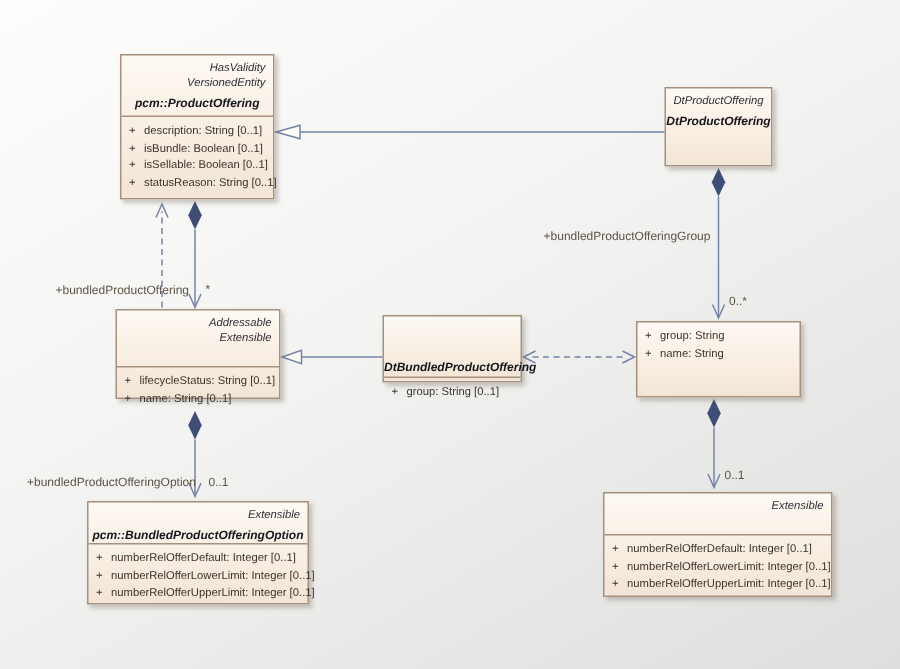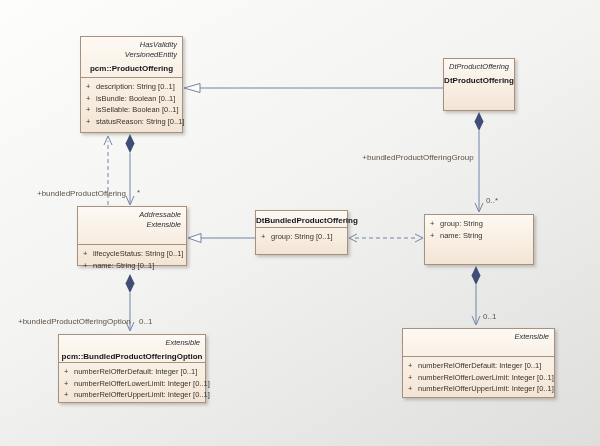--- a/index.html
+++ b/index.html
@@ -12,21 +12,21 @@
   svg.wires{position:absolute;left:0;top:0;z-index:1;}
   .uml-class{
     position:absolute;z-index:2;box-sizing:border-box;
     background:linear-gradient(to bottom,#fdf9f3 0%,#f8eee2 55%,#f3e5d5 100%);
     border:1px solid #a6917f;
     box-shadow:2px 2px 3px rgba(110,100,90,.35);
   }
   .head{box-sizing:border-box;padding-top:3px;}
   .head.divided{border-bottom:1px solid #a6917f;}
   .stereo{font-size:7.5px;font-style:italic;text-align:right;padding-right:5px;color:#2d2d36;line-height:10px;}
-  .cname{font-size:8px;font-weight:bold;text-align:center;color:#14141d;line-height:11px;margin-top:3px;white-space:nowrap;}
+  .cname{font-size:8px;font-weight:bold;text-align:center;color:#14141d;line-height:11px;margin-top:3px;white-space:nowrap;font-style:italic;}
   .cname.solo{margin-top:1px;}
   .body{padding-top:3px;}
   .attr{display:flex;font-size:7.5px;color:#3a332b;line-height:11.5px;white-space:nowrap;}
   .attr .vis{width:15px;padding-left:5px;box-sizing:border-box;flex:none;}
   .conn-label{position:absolute;z-index:3;font-size:8px;color:#5d5346;white-space:nowrap;}
   .ra{text-align:right;}
 </style>
 </head>
 <body>
 
@@ -124,21 +124,21 @@
           <span>lifecycleStatus: String [0..1]</span>
         </div>
       <div class="attr">
           <span class="vis">+</span>
           <span>name: String [0..1]</span>
         </div>
     </div>
   </div>
 
   <div class="uml-class" style="left:255px;top:210px;width:93px;height:45px;">
-    <div class="head divided" style="height:17px;">
+    <div class="head divided" style="height:17px;margin-top:24px;">
       <div class="cname solo">DtBundledProductOffering</div>
     </div>
     <div class="body">
       <div class="attr">
           <span class="vis">+</span>
           <span>group: String [0..1]</span>
         </div>
     </div>
   </div>
 

